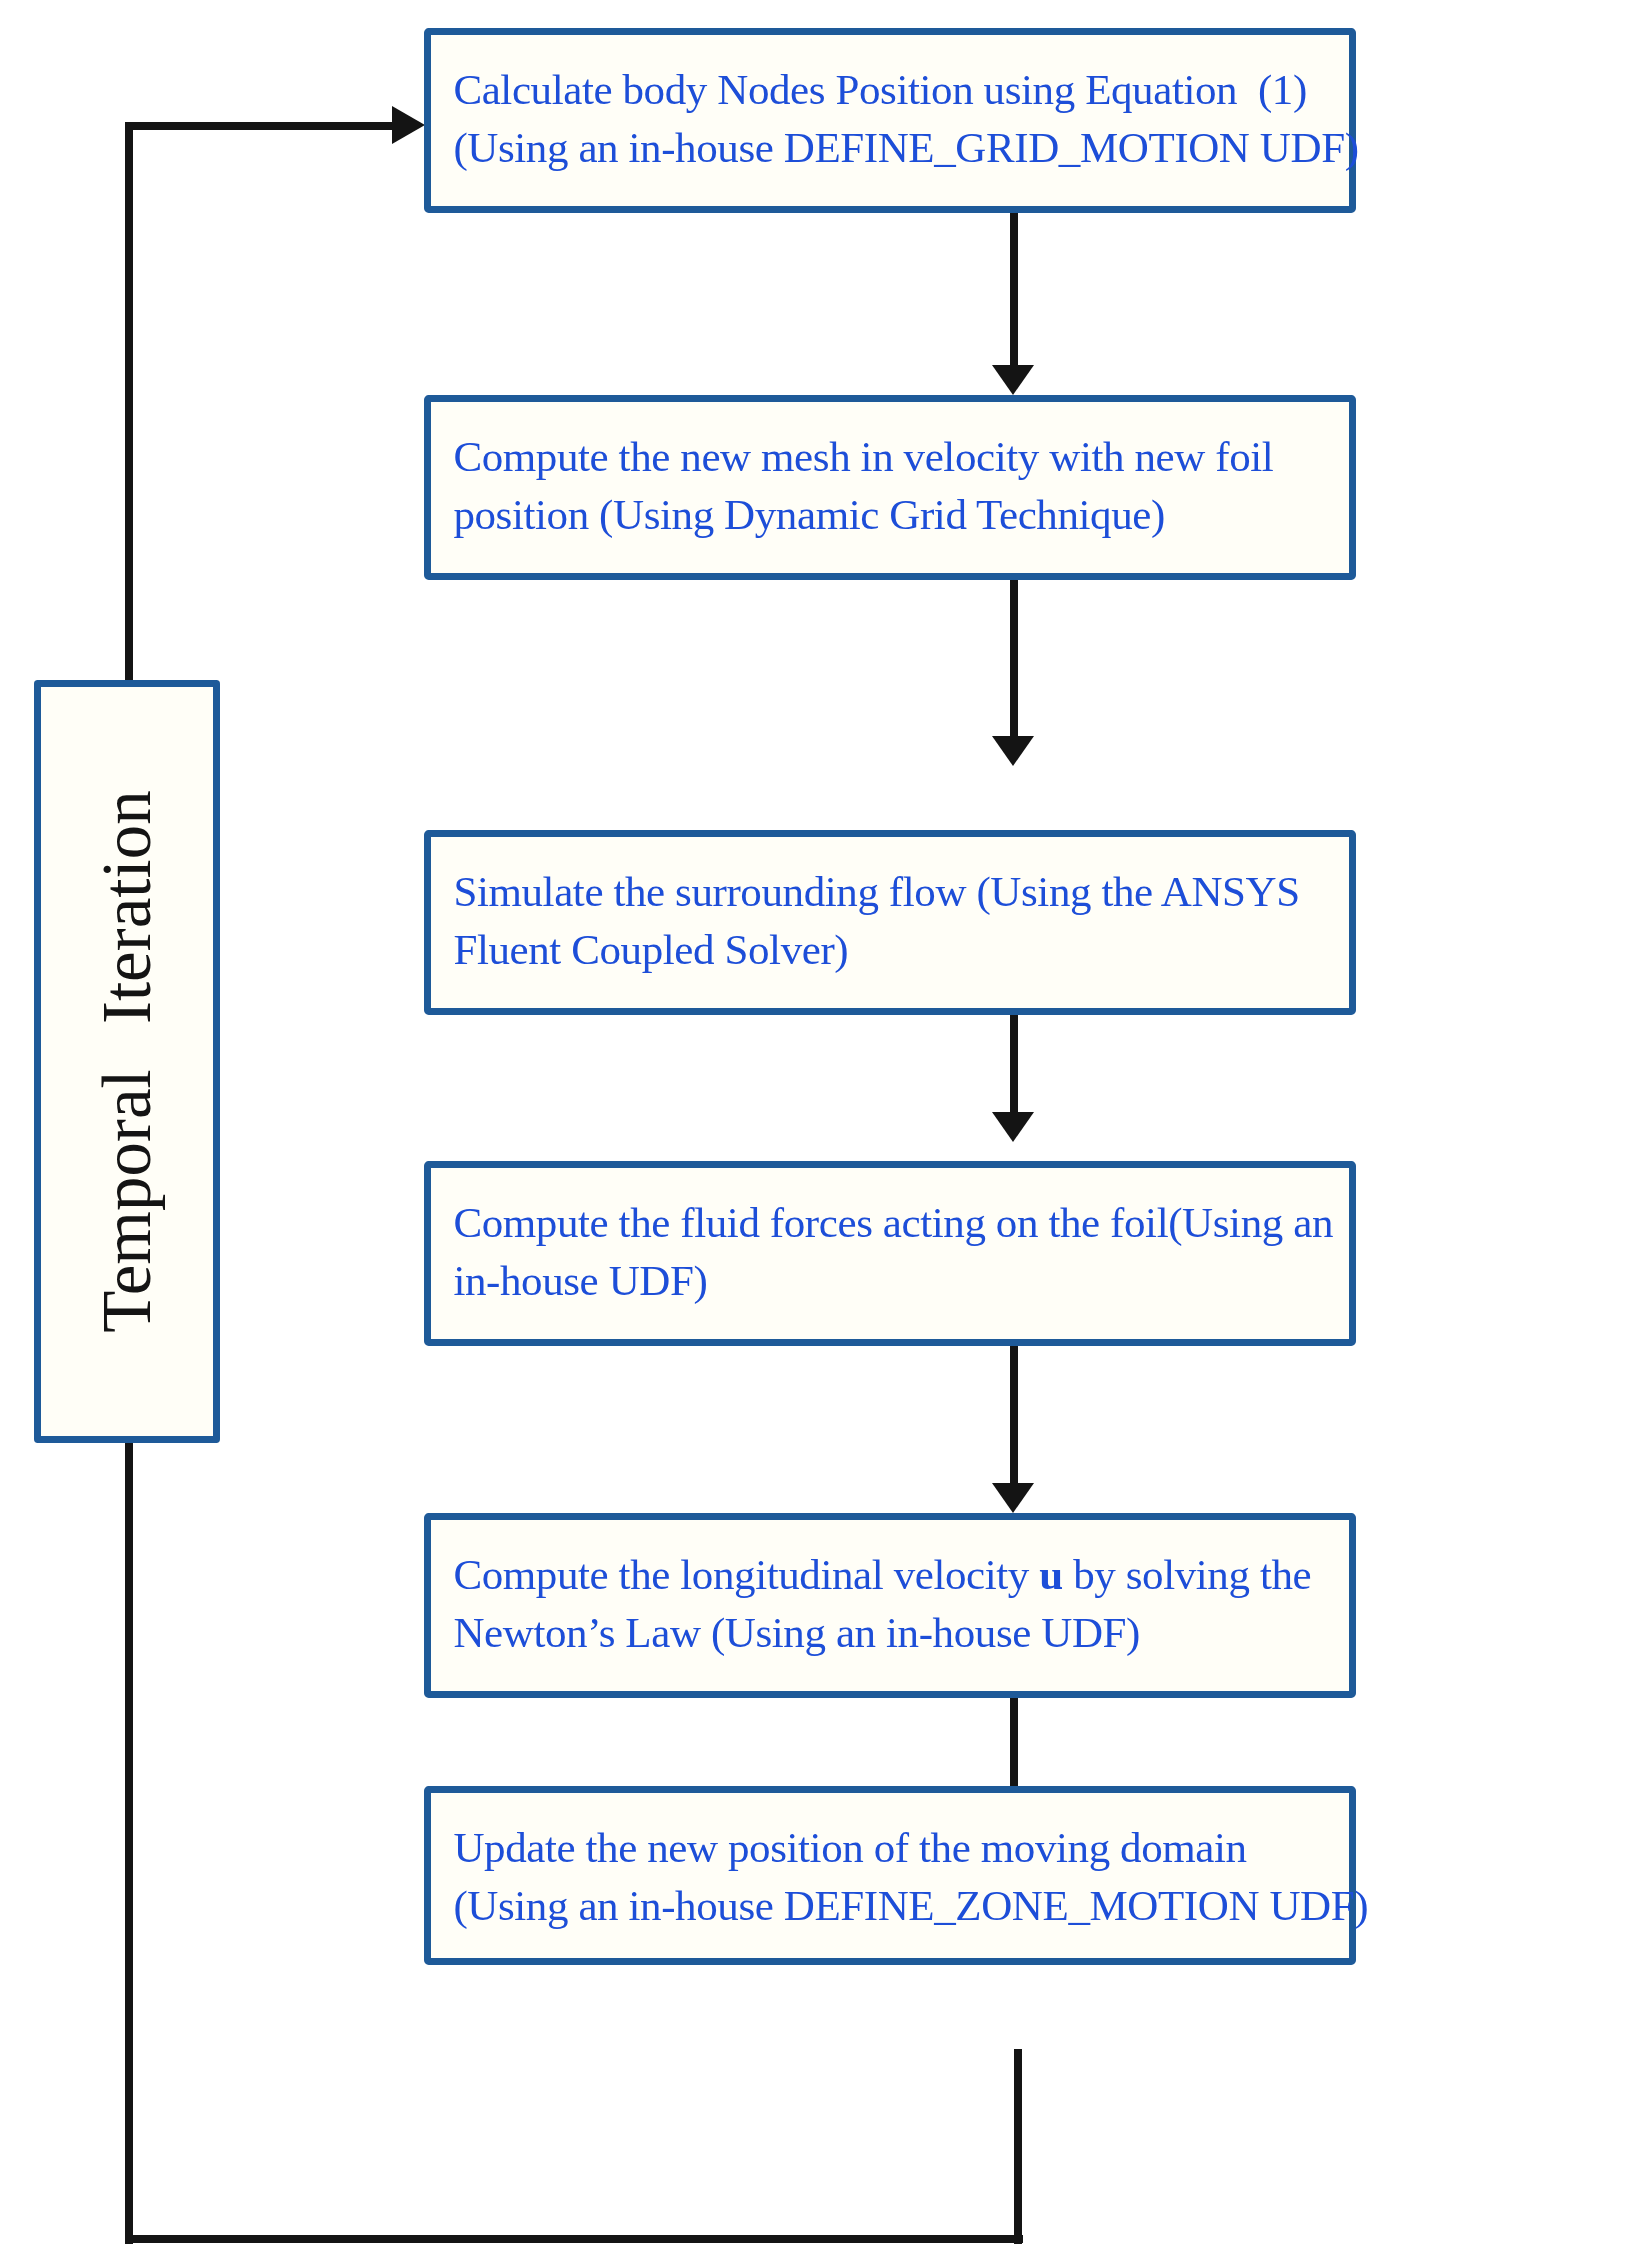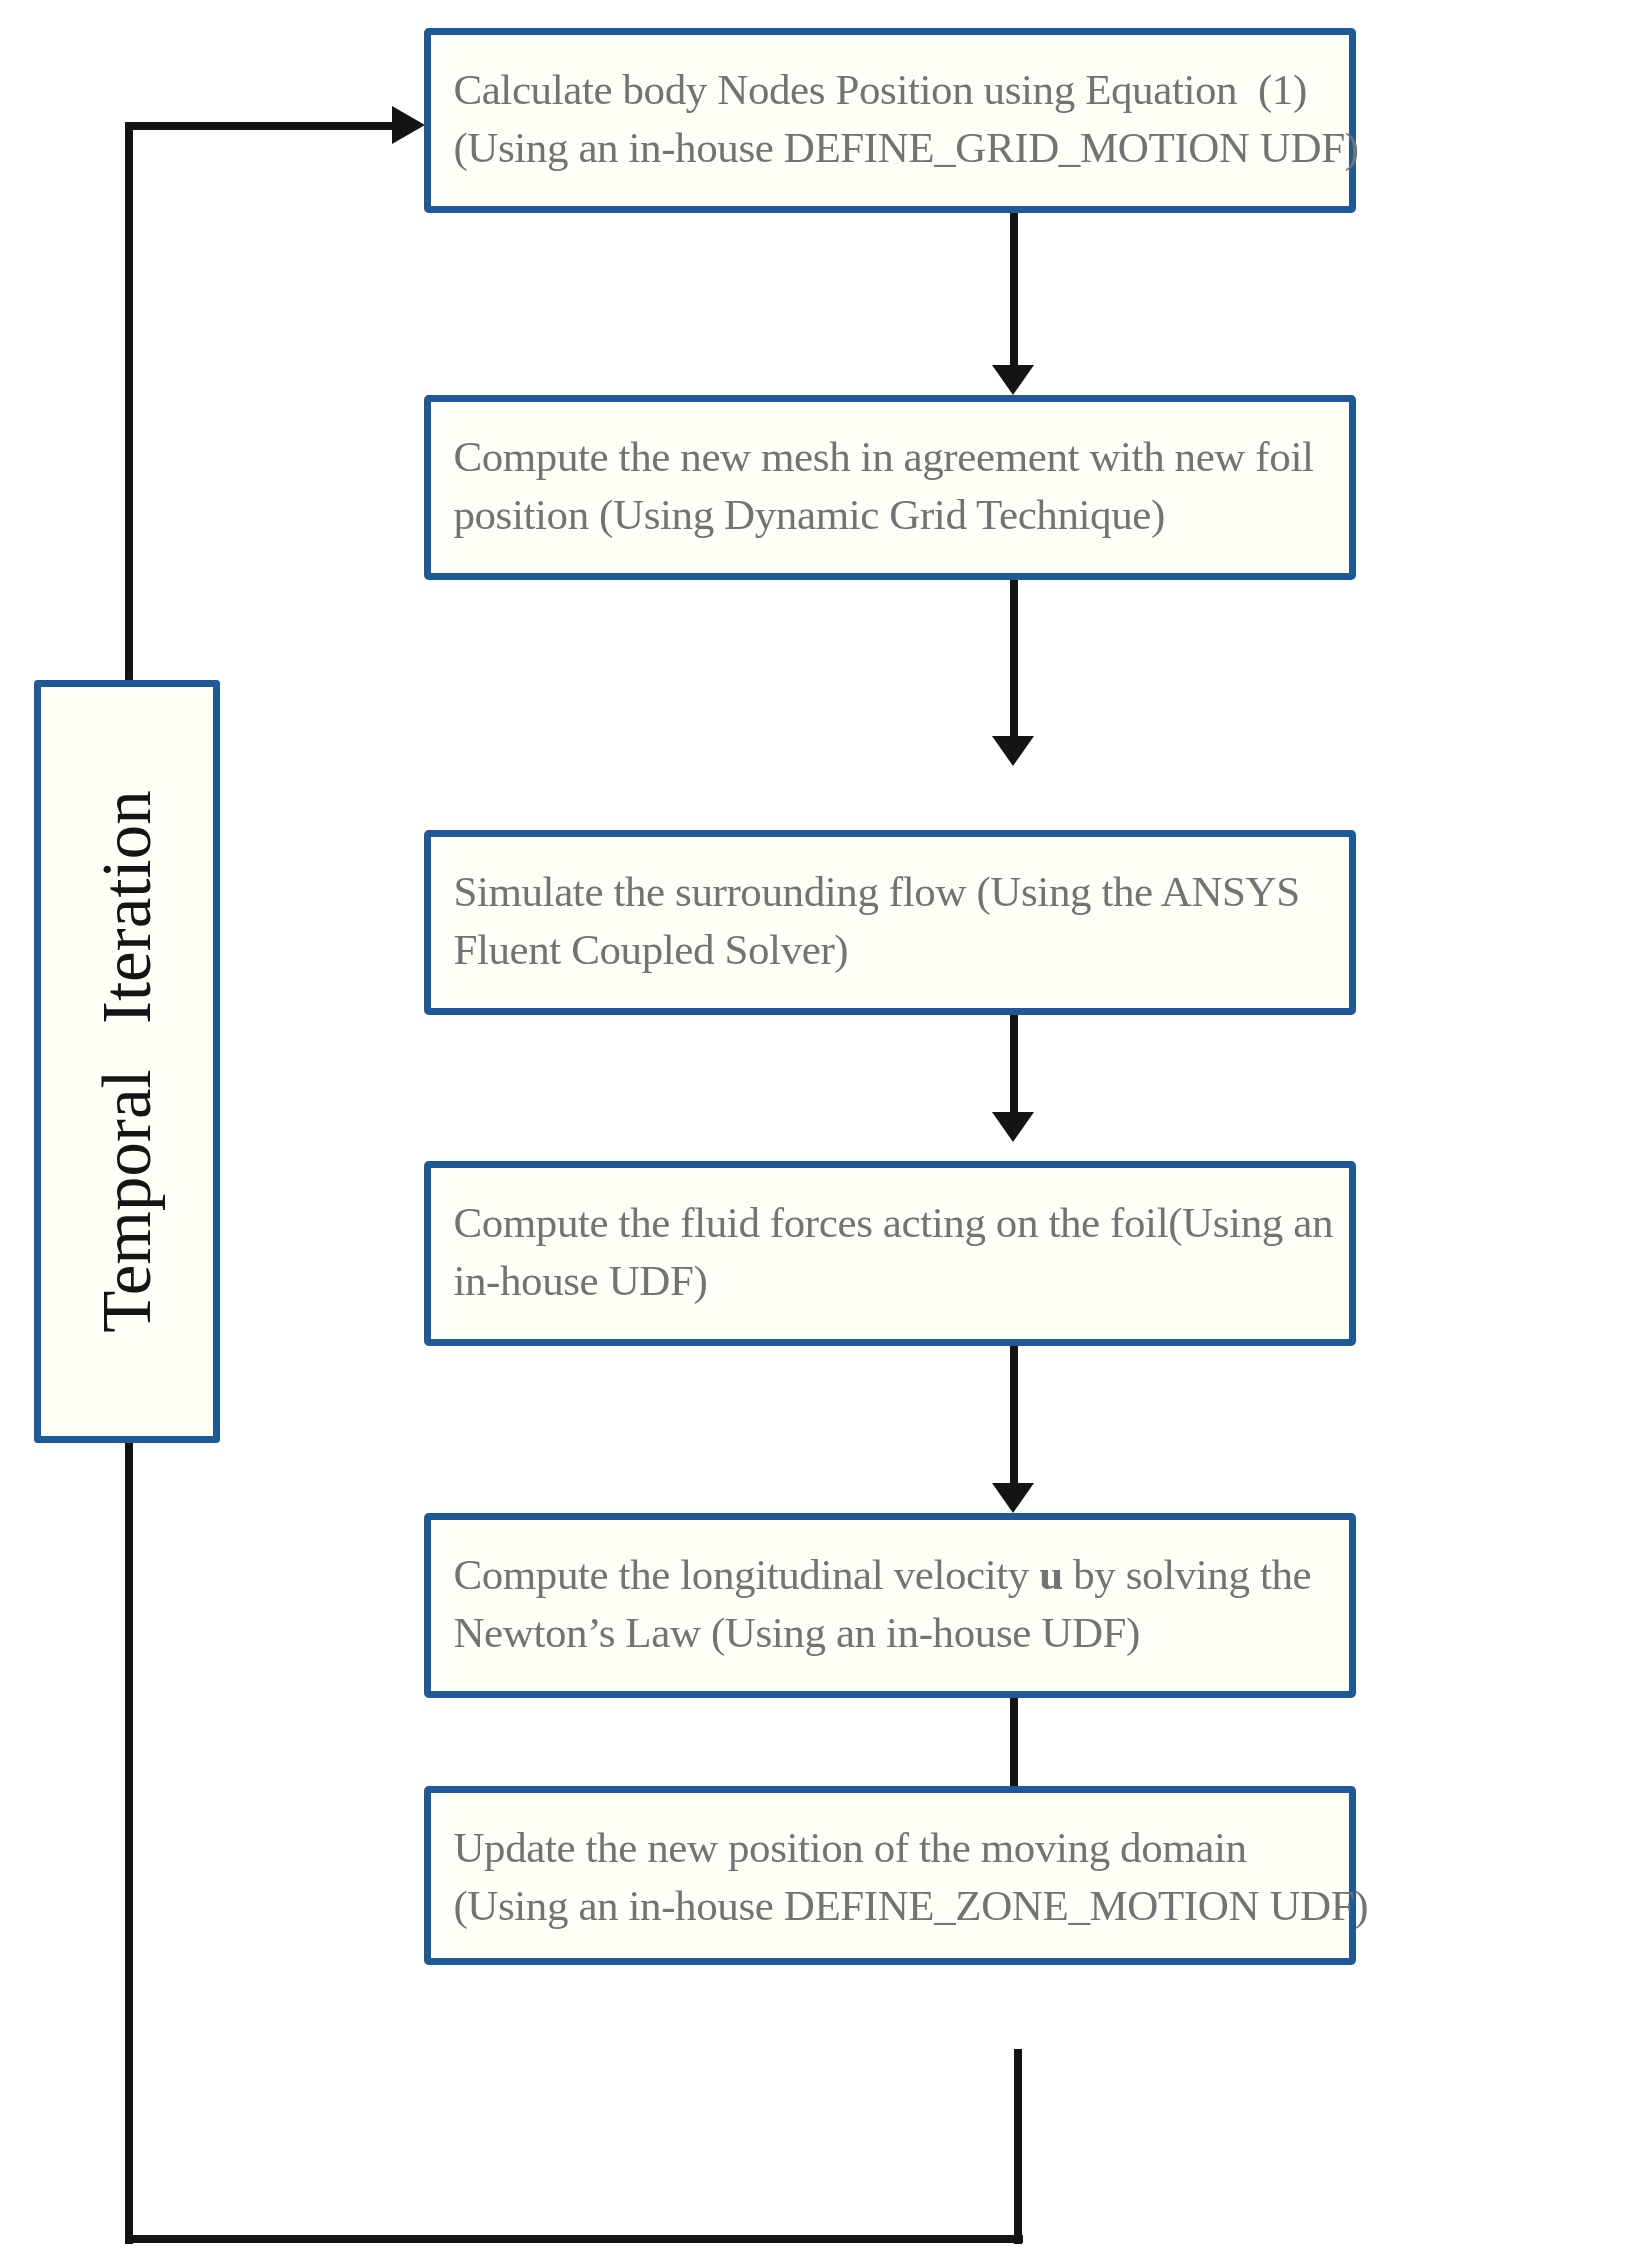--- a/index.html
+++ b/index.html
@@ -17,21 +17,21 @@
   .step {
     position: absolute;
     left: 424px;
     width: 932px;
     height: 185px;
     box-sizing: border-box;
     background: #fffef7;
     border: 7.5px solid #1e5a99;
     border-radius: 4.7px;
     padding: 26px 20.5px 0 22.4px;
-    color: #737373;
+    color: #1d4ed8;
   }
   .step-text {
     display: block;
     font-size: 43px;
     line-height: 1.34;
     letter-spacing: -0.4px;
     white-space: pre;
   }
   .step-text b { font-weight: bold; }
 
@@ -122,21 +122,21 @@
   <div class="side-box">
     <span class="side-text">Temporal Iteration</span>
   </div>
 
   <div class="step s1">
     <span class="step-text">Calculate body Nodes Position using Equation &nbsp;(1)
 (Using an in-house DEFINE_GRID_MOTION UDF)</span>
   </div>
 
   <div class="step s2">
-    <span class="step-text">Compute the new mesh in agreement with new foil
+    <span class="step-text">Compute the new mesh in velocity with new foil
 position (Using Dynamic Grid Technique)</span>
   </div>
 
   <div class="step s3">
     <span class="step-text">Simulate the surrounding flow (Using the ANSYS
 Fluent Coupled Solver)</span>
   </div>
 
   <div class="step s4">
     <span class="step-text">Compute the fluid forces acting on the foil(Using an

